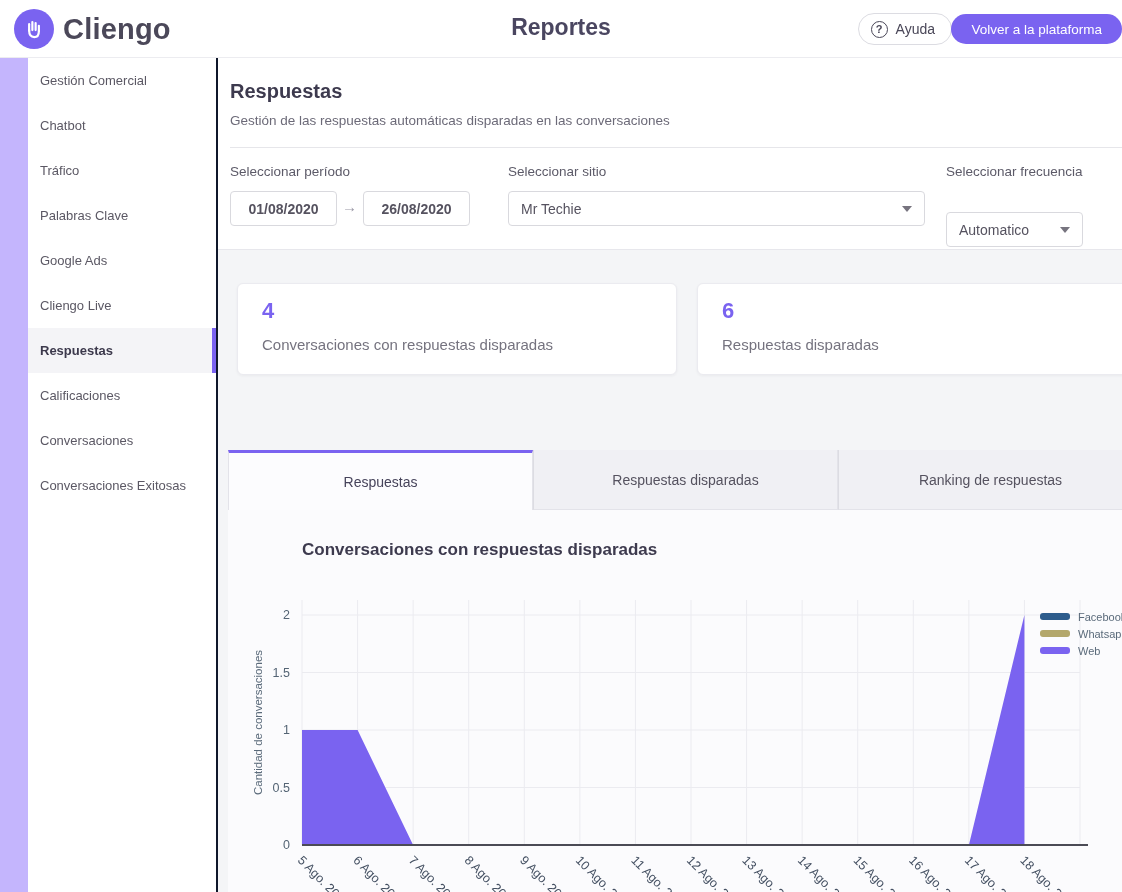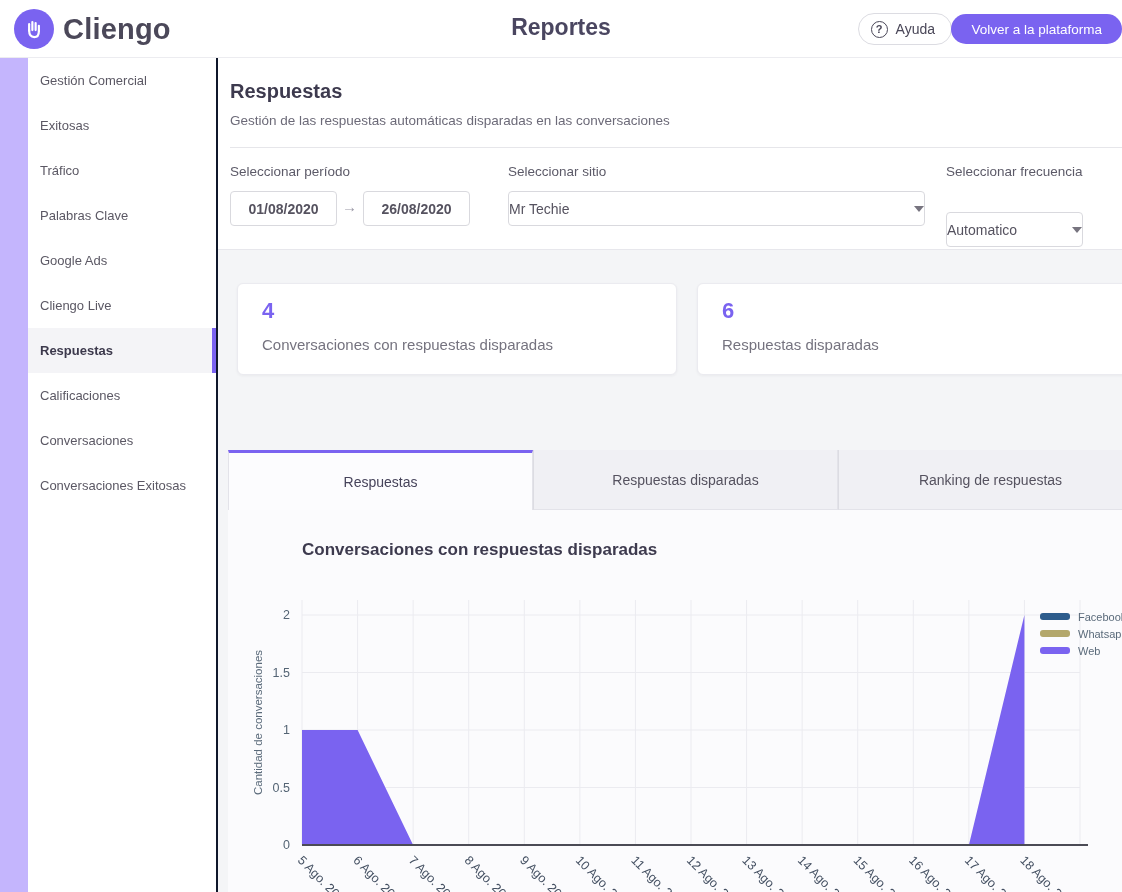--- a/index.html
+++ b/index.html
@@ -38,21 +38,21 @@
   .page-title { position:absolute; left:40px; top:22px; font-size:20px; font-weight:bold; color:#3d3a4e; }
   .page-subtitle { position:absolute; left:40px; top:55px; font-size:13.5px; color:#6c6a78; }
   .head-divider { position:absolute; left:40px; right:0; top:89px; border-top:1px solid #e6e6ea; }
 
   .filter-label { position:absolute; top:106px; font-size:13.5px; color:#5c5a68; }
   .date-input { position:absolute; top:133px; width:107px; height:35px; border:1px solid #d9d9de;
                 border-radius:4px; background:#fff; font-family:"Liberation Sans",sans-serif;
                 font-size:14px; color:#55525f; text-align:center;font-weight:bold; }
   .date-arrow { position:absolute; top:140px; left:152px; color:#9a98a6; font-size:15px; }
   .select-box { position:absolute; top:133px; height:35px; border:1px solid #d9d9de; border-radius:4px;
-                background:#fff; display:flex; align-items:center; padding:0 0; font-size:14px;
+                background:#fff; display:flex; align-items:center; padding:0 12px; font-size:14px;
                 color:#55525f; cursor:pointer; }
   .select-box .caret { margin-left:auto; width:0; height:0; border-left:5px solid transparent;
                        border-right:5px solid transparent; border-top:6px solid #77747f; }
 
   .gray-section { position:relative; background:#f4f5f7; height:642px; }
 
   .stat-card { position:absolute; top:33px; height:92px; width:440px; background:#fff;
                border:1px solid #ebebf0; border-radius:6px; box-shadow:0 1px 3px rgba(40,40,60,0.05);
                padding:14px 24px; }
   .stat-value { font-size:22px; font-weight:bold; color:#7a63f0; }
@@ -98,21 +98,21 @@
     <div class="topbar-title">Reportes</div>
     <button class="help-btn">
       <span class="qmark">?</span>
       <span>Ayuda</span>
     </button>
     <button class="back-btn">Volver a la plataforma</button>
   </div>
 
   <nav class="sidebar">
     <div class="side-item">Gestión Comercial</div>
-    <div class="side-item">Exitosas</div>
+    <div class="side-item">Chatbot</div>
     <div class="side-item">Tráfico</div>
     <div class="side-item">Palabras Clave</div>
     <div class="side-item">Google Ads</div>
     <div class="side-item">Cliengo Live</div>
     <div class="side-item active">Respuestas</div>
     <div class="side-item">Calificaciones</div>
     <div class="side-item">Conversaciones</div>
     <div class="side-item">Conversaciones Exitosas</div>
   </nav>
 

